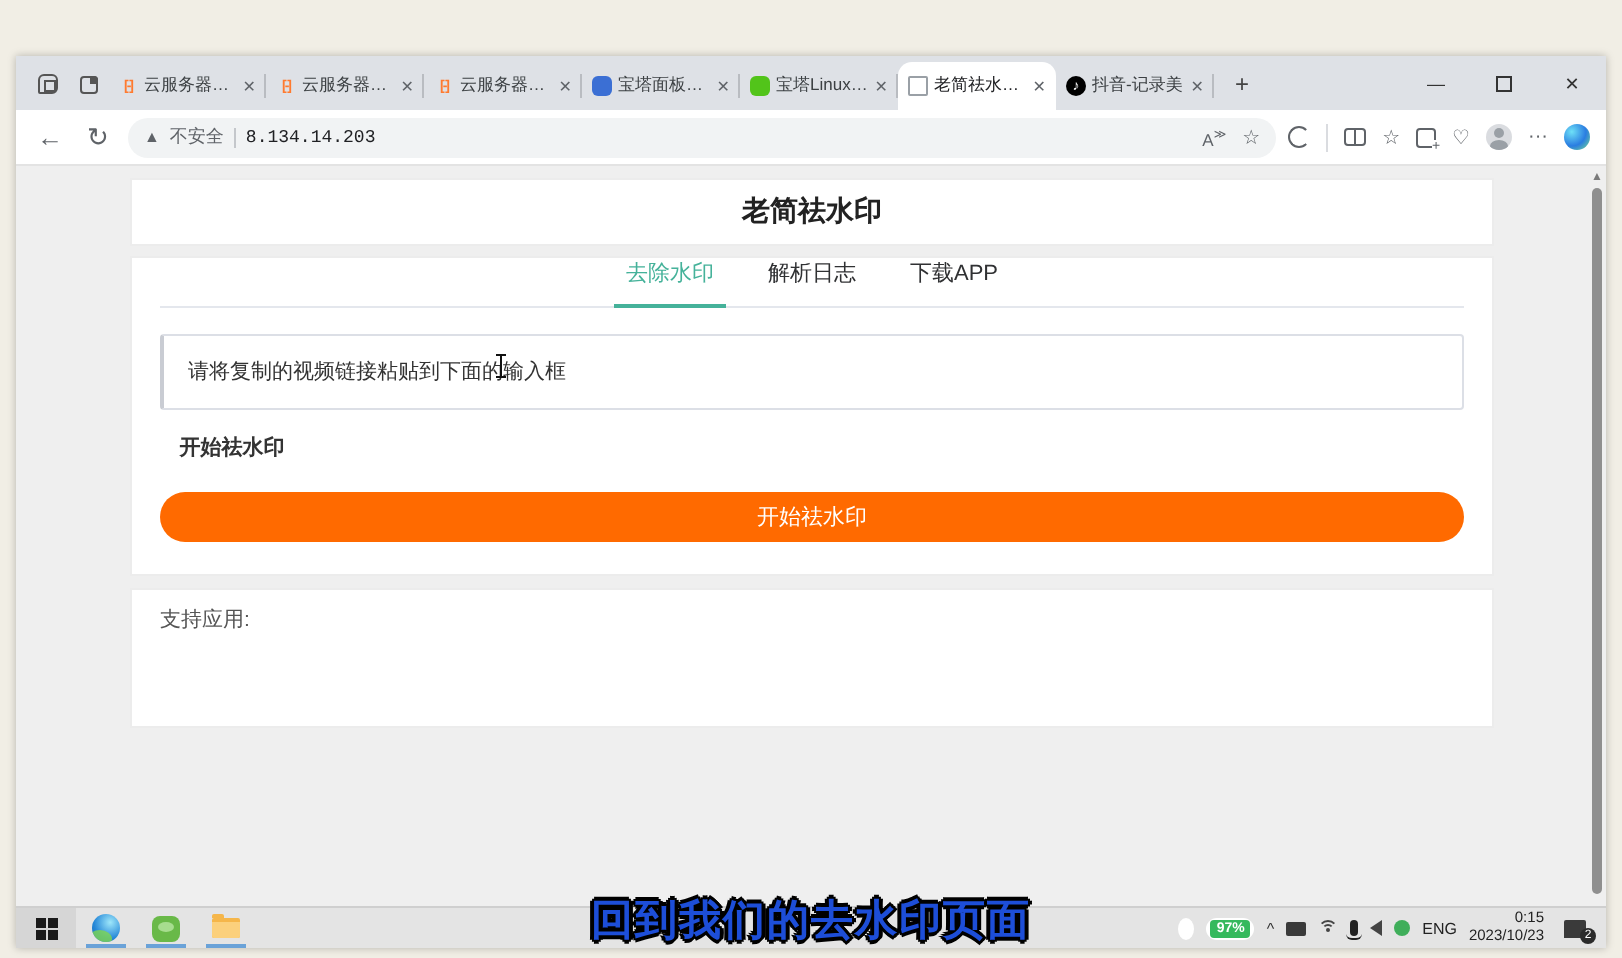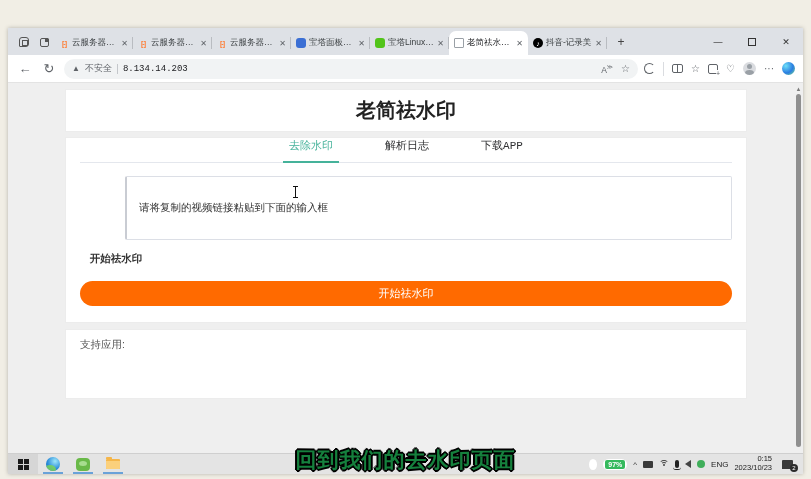--- a/index.html
+++ b/index.html
@@ -56,32 +56,32 @@
   .copilot { width:13px; height:13px; border-radius:50%; background:radial-gradient(circle at 30% 30%, #6ee0f7, #2a7de1 55%, #7adf8a); }
   .vdiv { width:1px; height:14px; background:#dadce0; }
 
   
   .content { flex:1; background:#efefef; position:relative; overflow:hidden; }
   .scrollbar { position:absolute; right:1px; top:2px; bottom:2px; width:7px; }
   .sb-arrow { color:#7a7a7a; font-size:6px; text-align:center; line-height:8px;}
   .sb-thumb { position:absolute; top:9px; bottom:4px; left:1px; width:5px; background:#8f8f8f; border-radius:3px; }
   .col { position:absolute; left:57px; width:682px; top:0; }
   .card { background:#fff; border:1px solid #ececec; }
-  .card-title { margin-top:6px; padding:7px 0; text-align:center; font-size:20px; font-weight:bold; color:#222; }
+  .card-title { margin-top:6px; padding:7px 0; text-align:center; font-size:14px; font-weight:bold; color:#222; }
   .card-usage { margin-top:5px; padding:0 14px; font-size:10.5px; color:#333; }
   .usage-head { padding:8px 0 7px; color:#555; border-bottom:1px solid #f0f0f0; }
   .usage-body { padding:9px 0 10px; line-height:1.75; }
   .perma-link { color:#2b43c5; font-weight:bold; text-decoration:none; }
   .card-online { margin-top:5px; padding:0 14px 16px; }
   .online-head { padding:8px 0 14px; font-size:10.5px; color:#555; }
-  .tabs-nav { position:relative; border-bottom:1px solid #e4e7ed; display:flex; justify-content:center; gap:48px;font-family:Liberation Mono, monospace; }
+  .tabs-nav { position:relative; border-bottom:1px solid #e4e7ed; display:flex; justify-content:center; gap:23px; }
   .ptab { font-size:11px; color:#303133; padding:0 2px 9px; position:relative; }
   .ptab.active { color:#45b29a; }
   .ptab.active:after { content:""; position:absolute; left:-4px; right:-4px; bottom:-1px; height:2px; background:#45b29a; }
-  .notice { margin-top:13px; border:1px solid #dcdfe6; border-left:2px solid #c9ccd3; border-radius:2px; padding:24px 12px; font-size:10.5px; color:#333; position:relative;margin-left:45px; }
+  .notice { margin-top:13px; border:1px solid #dcdfe6; border-left:2px solid #c9ccd3; border-radius:2px; padding:11px 12px; font-size:10.5px; color:#333; position:relative; }
   .ibeam { position:absolute; left:168px; top:9px; width:1px; height:12px; background:#111; }
   .ibeam:before,.ibeam:after{content:"";position:absolute;left:-2px;width:5px;height:1px;background:#111;}
   .ibeam:before{top:0;} .ibeam:after{bottom:0;}
   .form-row { margin-top:12px; display:flex; align-items:center; }
   .form-label { width:72px; text-align:center; font-size:10.5px; font-weight:bold; color:#333; flex:none; }
   .form-input { flex:1; height:27px; border:1px solid #dcdfe6; border-radius:3px; padding:0 10px; font-size:10.5px; color:#333; font-family:"Liberation Sans",sans-serif; }
   .form-input::placeholder { color:#b8bcc4; }
   .go-btn { margin-top:15px; width:100%; height:25px; border:none; border-radius:13px; background:#ff6a00; color:#fff; font-size:11px; cursor:pointer; font-family:"Liberation Sans",sans-serif; }
   .card-support { margin-top:6px; padding:0 14px 4px; height:70px; overflow:hidden; }
   .support-head { padding:8px 0 6px; font-size:10.5px; color:#555; }
@@ -114,21 +114,21 @@
   .mic-ic { width:4px; height:8px; background:#222; border-radius:2px; position:relative;}
   .mic-ic:after{content:"";position:absolute;left:-2px;bottom:-2px;width:8px;height:2px;border-bottom:1px solid #222;border-radius:0 0 3px 3px;}
   .spk-ic { width:0; height:0; border-top:4px solid transparent; border-bottom:4px solid transparent; border-right:6px solid #444; position:relative;}
   .grn-ic { width:8px; height:8px; border-radius:50%; background:#3fae5a; }
   .clock { text-align:right; line-height:1.15; font-size:7.5px; }
   .notif { width:11px; height:9px; background:#3a3a3a; border-radius:1px 1px 1px 0; position:relative; margin-left:4px; margin-right:4px;}
   .notif .badge { position:absolute; right:-5px; bottom:-3px; width:8px; height:8px; border-radius:50%; background:#2b2b2b; color:#fff; font-size:6px; display:flex; align-items:center; justify-content:center; }
 
   
   .subtitle { position:absolute; left:0; right:0; bottom:5px; text-align:center; z-index:50;
-              font-size:21px; font-weight:bold; color:#15803d; letter-spacing:1px;
+              font-size:21px; font-weight:bold; color:#1d4ed8; letter-spacing:1px;
               text-shadow:-2px 0 #000, 2px 0 #000, 0 -2px #000, 0 2px #000, -1px -1px #000, 1px 1px #000, -1px 1px #000, 1px -1px #000; }
 </style>
 </head>
 <body>
 
 <div class="window">
 
   <div class="tabstrip">
     <div class="ts-btn">
         <span class="ws-cube"></span>

